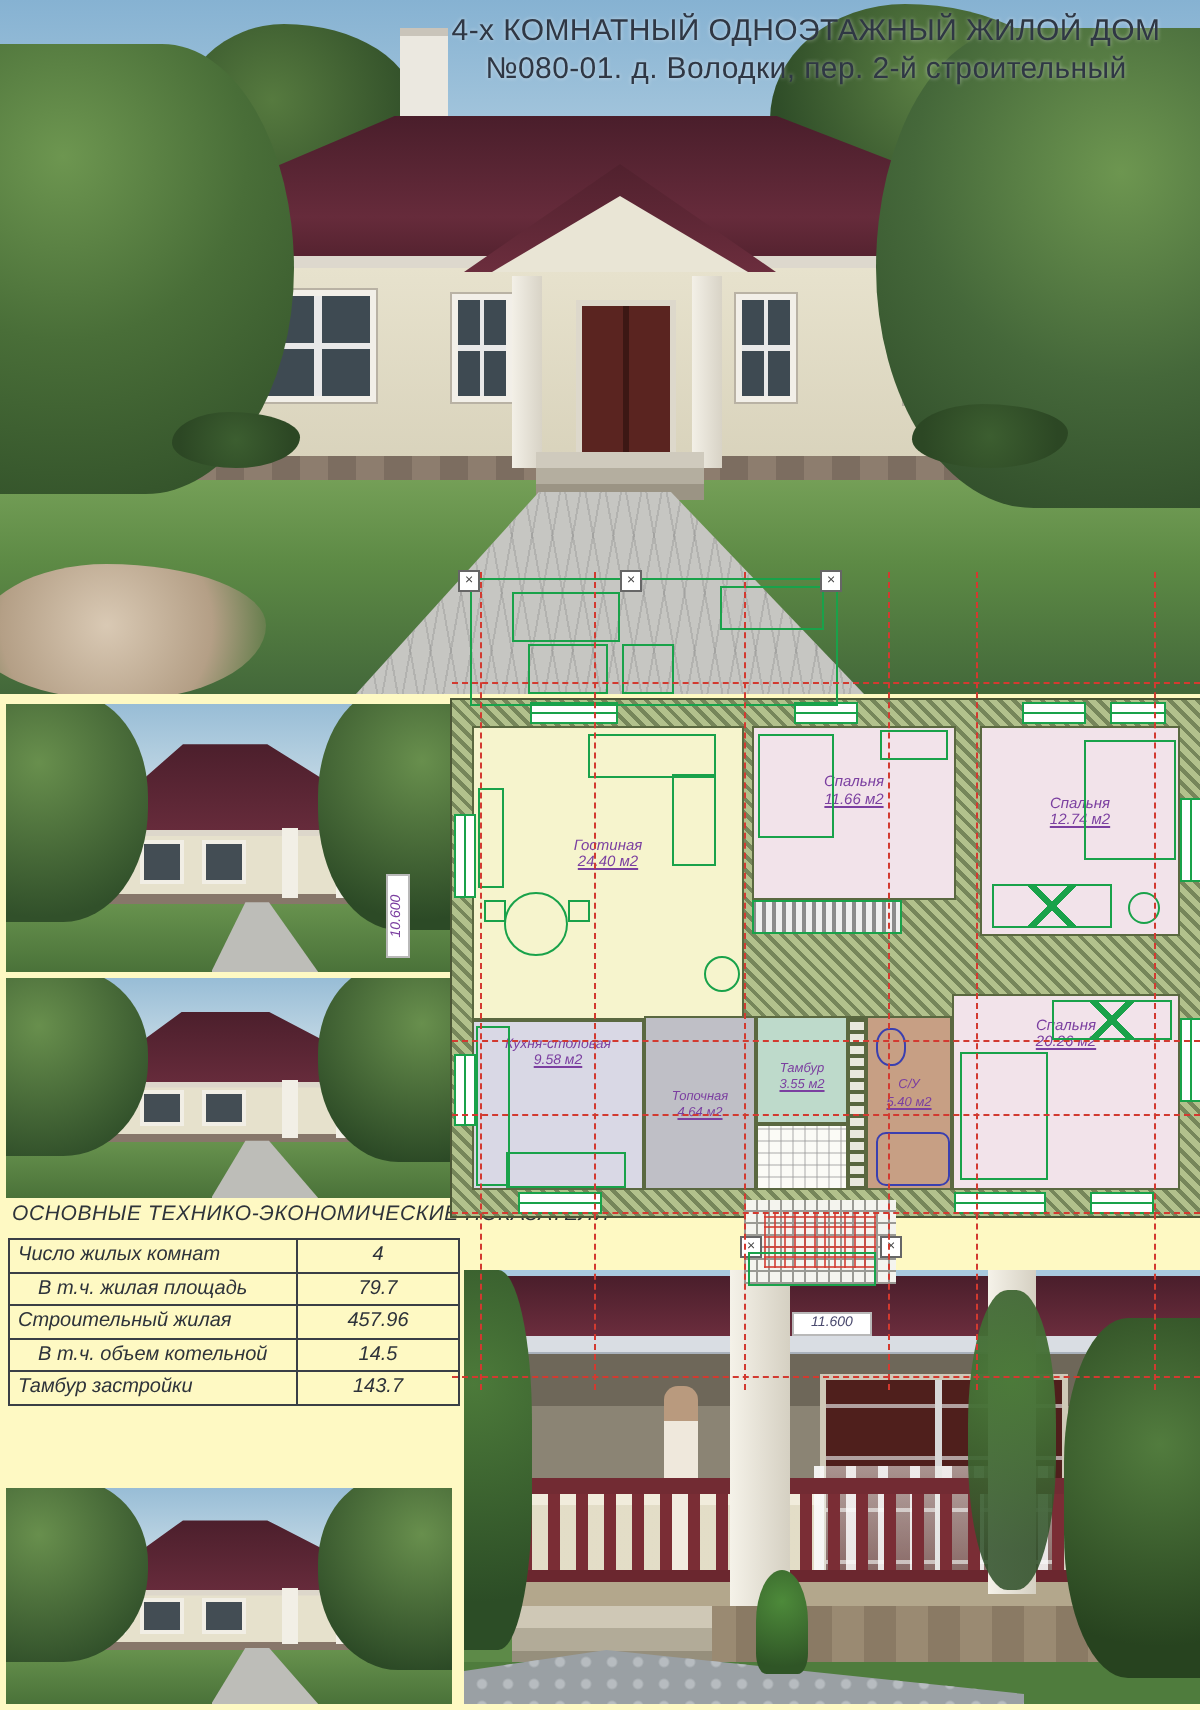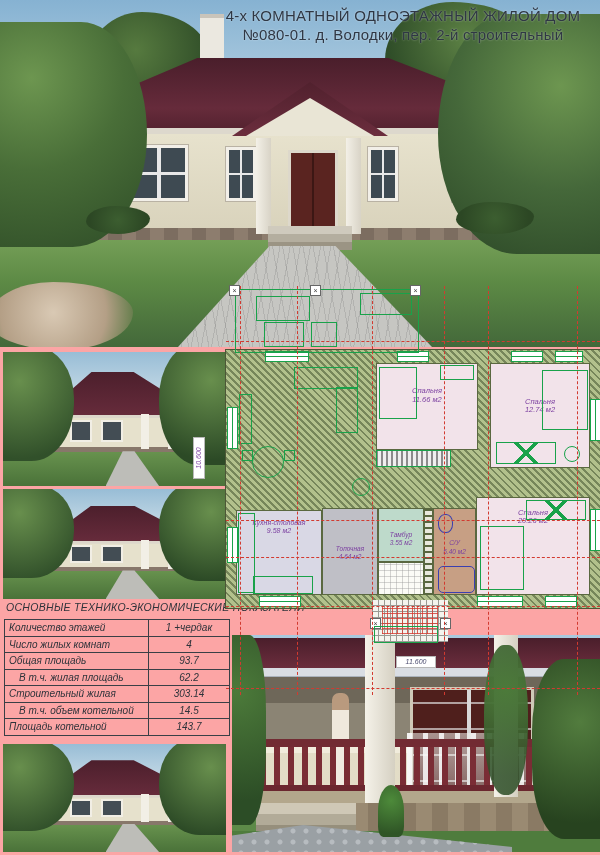--- a/index.html
+++ b/index.html
@@ -1,16 +1,16 @@
 <!DOCTYPE html>
 <html><head>
 <meta charset="utf-8">
 <style>
   html,body{margin:0;padding:0;background:#e9e9e9;font-family:"Liberation Sans",sans-serif;}
-  .sheet{position:relative;width:600px;height:855px;background:#fca5a5;overflow:hidden;margin:0 auto;}
+  .sheet{position:relative;width:600px;height:855px;background:#fef9c3;overflow:hidden;margin:0 auto;}
   .abs{position:absolute;}
 
   
   .render-main{position:absolute;left:0;top:0;width:600px;height:347px;overflow:hidden;
     background:linear-gradient(180deg,#86b2d2 0%,#a9c9de 22%,#cfe0e8 38%,#cfe0e8 45%);}
   .rm-lawn{position:absolute;left:0;top:228px;width:600px;height:119px;
     background:linear-gradient(180deg,#7ba55c 0%,#5d8a45 45%,#43683a 100%);}
   .blob{position:absolute;border-radius:45% 55% 50% 50%/55% 45% 55% 45%;}
   .rm-tree-back1{left:88px;top:12px;width:120px;height:95px;background:radial-gradient(circle at 40% 40%,#567a3f,#33512a 75%);}
   .rm-tree-back2{left:385px;top:2px;width:150px;height:105px;background:radial-gradient(circle at 55% 35%,#5d8245,#2f4d28 75%);}
@@ -95,21 +95,21 @@
   .kitchen{left:10px;top:160px;width:86px;height:85px;background:#d9d8e5;}
   .boiler {left:96px;top:158px;width:56px;height:87px;background:#bfbfc6;}
   .tambour{left:152px;top:158px;width:46px;height:54px;background:#bedacb;}
   .stairs {left:198px;top:158px;width:9px;height:87px;background:repeating-linear-gradient(0deg,#58663f 0 2px,#e8e8dd 2px 6px);}
   .bath   {left:207px;top:158px;width:43px;height:87px;background:#c79f84;}
   .porchgap{left:152px;top:212px;width:46px;height:33px;background:#fbfbf6;
     background-image:repeating-linear-gradient(0deg,rgba(150,150,150,.4) 0 1px,transparent 1px 6px),
                      repeating-linear-gradient(90deg,rgba(150,150,150,.4) 0 1px,transparent 1px 6px);}
   .rlabel{position:absolute;left:0;width:100%;text-align:center;color:#7b3fa0;font-style:italic;
     font-size:7.5px;line-height:8.5px;pointer-events:none;}
-  .rlabel .area{display:block;}
+  .rlabel .area{display:block;text-decoration:underline;}
   .living .rlabel{top:38%;} .bed1 .rlabel{top:28%;} .bed2 .rlabel{top:33%;}
   .hall .rlabel{top:28%;} .bed3 .rlabel{top:12%;}
   .kitchen .rlabel{top:10%;font-size:7px;} .boiler .rlabel{top:42%;font-size:6.5px;}
   .tambour .rlabel{top:42%;font-size:6.5px;} .bath .rlabel{top:36%;font-size:6.5px;}
   
   .fo{position:absolute;border:1.5px solid #19a24a;background:transparent;}
   .f-sofa1{left:68px;top:17px;width:62px;height:20px;}
   .f-sofa2{left:110px;top:37px;width:20px;height:44px;}
   .f-tv{left:13px;top:44px;width:11px;height:48px;}
   .f-dtable{left:26px;top:96px;width:30px;height:30px;border-radius:50%;}
@@ -268,46 +268,38 @@
     <div class="m-col k1"></div>
     <div class="m-col k2"></div>
     <div class="m-path"></div>
     <div class="m-tl"></div>
     <div class="m-tr"></div>
   </div>
 
   <div class="tech-caption">ОСНОВНЫЕ ТЕХНИКО-ЭКОНОМИЧЕСКИЕ ПОКАЗАТЕЛИ</div>
   <table class="tech-table">
     <tbody>
-        <tr>
-      <td class="lbl">Количество этажей</td>
-      <td class="val">1 +чердак</td>
-        </tr>
     <tr>
       <td class="lbl">Число жилых комнат</td>
       <td class="val">4</td>
         </tr>
-    <tr>
-      <td class="lbl">Общая площадь</td>
-      <td class="val">93.7</td>
-        </tr>
     <tr class="sub">
       <td class="lbl">В т.ч. жилая площадь</td>
-      <td class="val">62.2</td>
+      <td class="val">79.7</td>
         </tr>
     <tr>
       <td class="lbl">Строительный жилая</td>
-      <td class="val">303.14</td>
+      <td class="val">457.96</td>
         </tr>
     <tr class="sub">
       <td class="lbl">В т.ч. объем котельной</td>
       <td class="val">14.5</td>
         </tr>
     <tr>
-      <td class="lbl">Площадь котельной</td>
+      <td class="lbl">Тамбур застройки</td>
       <td class="val">143.7</td>
         </tr>
   </tbody>
     </table>
 
   <div class="mini mini-3">
     <div class="m-lawn"></div>
     <div class="m-shade"></div>
     <div class="m-wall"></div>
     <div class="m-win a"></div>
@@ -343,20 +335,26 @@
     <div class="p-path"></div>
     <div class="p-col p-colA"></div>
     <div class="p-col p-colB"></div>
     <div class="p-vineL"></div>
     <div class="p-vineB"></div>
     <div class="p-bushR"></div>
     <div class="p-sapling"></div>
   </div>
 
   <div class="plan">
+    <div class="room living">
+      <div class="rlabel">
+        <span>Гостиная</span>
+        <span class="area">24.40 м2</span>
+      </div>
+    </div>
     <div class="room bed1">
       <div class="rlabel">
         <span>Спальня</span>
         <span class="area">11.66 м2</span>
       </div>
     </div>
     <div class="room bed2">
       <div class="rlabel">
         <span>Спальня</span>
         <span class="area">12.74 м2</span>

